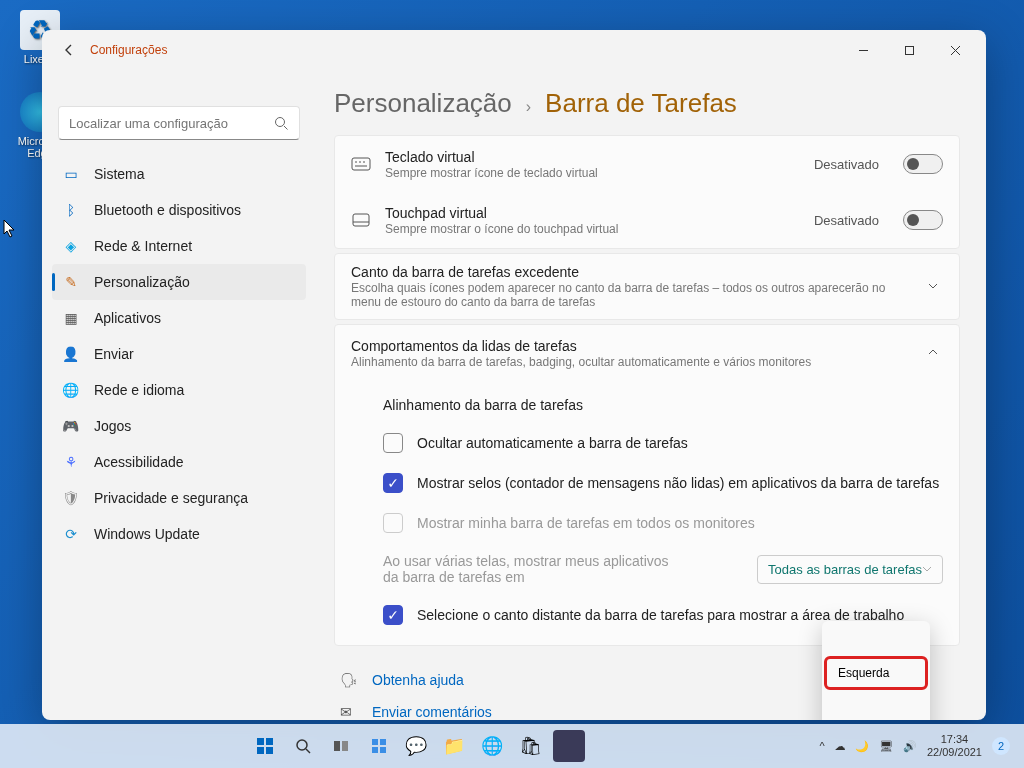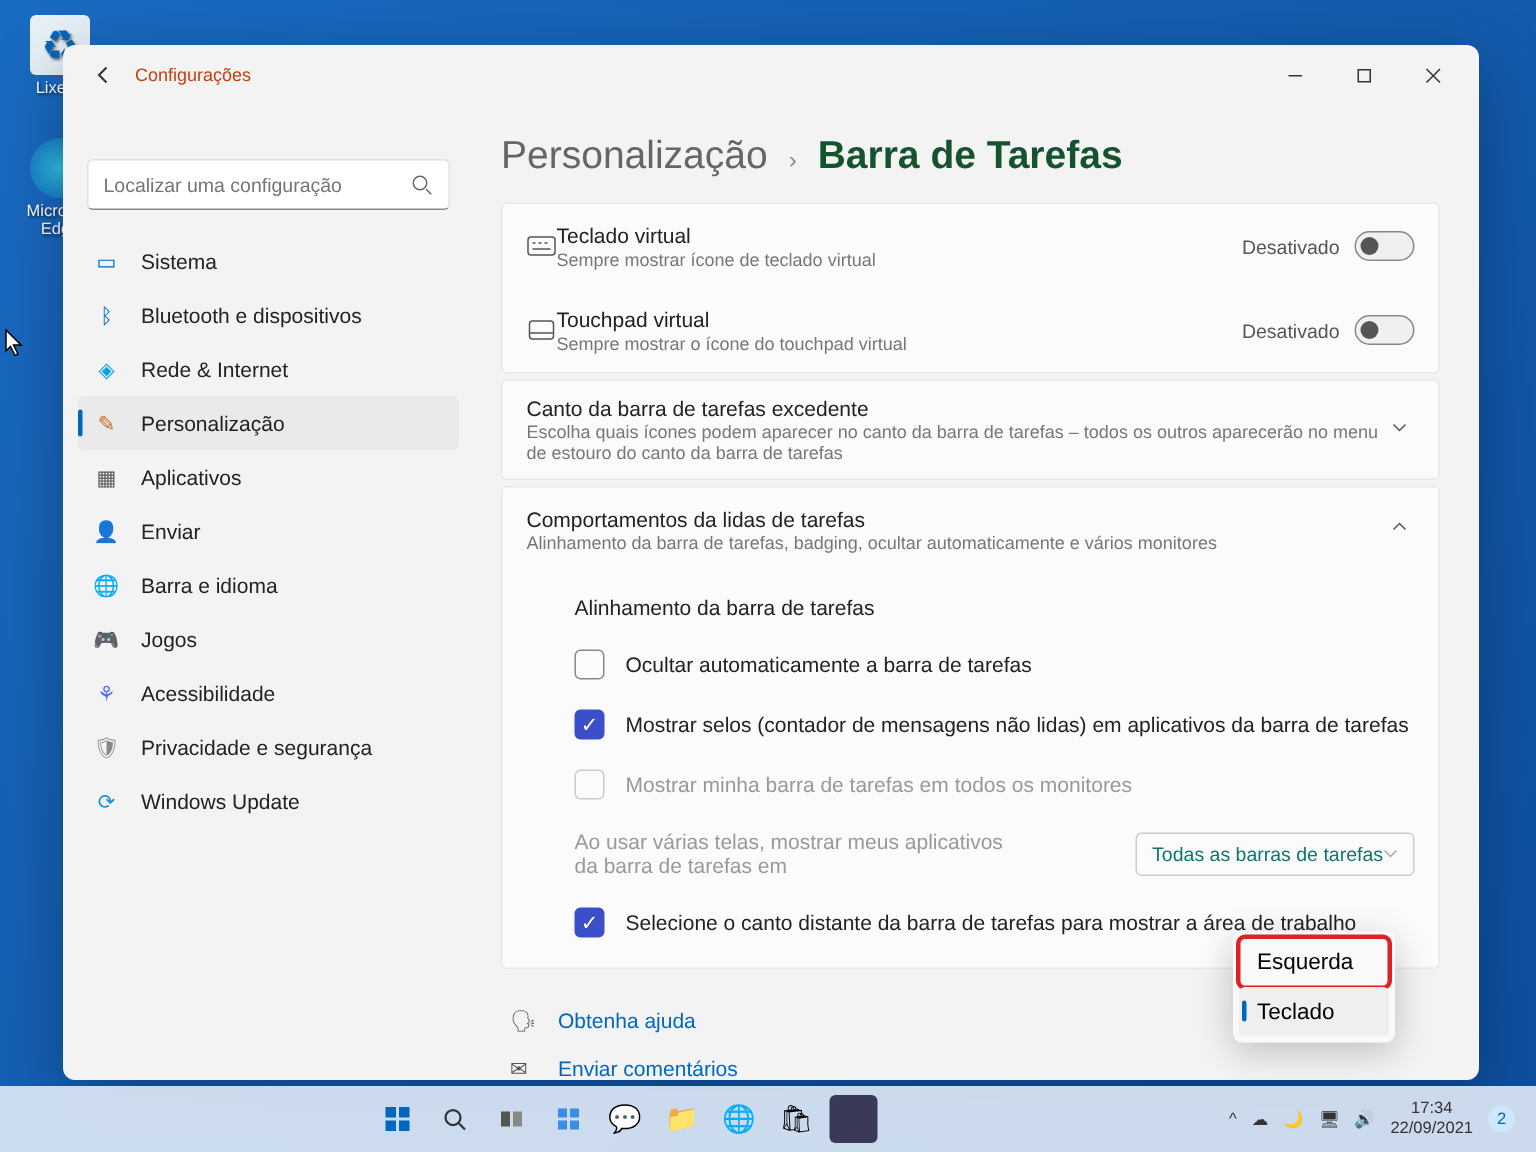--- a/index.html
+++ b/index.html
@@ -26,43 +26,43 @@
 .search input { flex:1; border:0; outline:0; font-size:13px; background:transparent; color:#333; }
 .nav-item { height:36px; display:flex; align-items:center; padding:0 10px; border-radius:4px; gap:14px; font-size:14px; color:#222; cursor:pointer; }
 .nav-item .nicon { width:18px; height:18px; display:flex; align-items:center; justify-content:center; font-size:14px; }
 .nav-item.active { background:#eaeaea; position:relative; }
 .nav-item.active::before { content:""; position:absolute; left:0; top:9px; height:18px; width:3px; background:#0067c0; border-radius:2px; }
 
 .main { flex:1; padding:18px 26px 10px 18px; overflow-y:auto; }
 .breadcrumb { display:flex; align-items:baseline; gap:14px; margin-bottom:16px; }
 .breadcrumb .seg { font-size:26px; color:#666; font-weight:400; }
 .breadcrumb .chev { color:#888; font-size:16px; }
-.breadcrumb .seg.last { color:#14532d; font-weight:700; }
+.breadcrumb .seg.last { color:#a16207; font-weight:400; }
 
 .card { background:#fbfbfb; border:1px solid #e8e8e8; border-radius:4px; margin-bottom:4px; }
-.row { display:flex; align-items:center; padding:10px 16px; min-height:56px; }
+.row { display:flex; align-items:center; padding:10px 16px; gap:14px; min-height:56px; }
 .row .ricon { width:20px; height:20px; color:#555; display:flex; align-items:center; justify-content:center; }
 .row .txt { flex:1; }
 .row .ttl { font-size:14px; color:#222; }
 .row .sub { font-size:12px; color:#777; margin-top:1px; }
 .status { font-size:13px; color:#555; margin-right:10px; }
 .toggle { width:40px; height:20px; border-radius:10px; border:1px solid #888; background:#f0f0f0; position:relative; }
 .toggle::after { content:""; position:absolute; width:12px; height:12px; border-radius:50%; background:#555; left:3px; top:3px; }
 .exp { width:16px; color:#555; }
 
 .inner { padding:6px 0 10px 0; }
 .opt { display:flex; align-items:center; padding:10px 16px 10px 48px; gap:14px; font-size:14px; color:#222; }
 .opt.disabled { color:#999; }
 .chk { width:20px; height:20px; border:1px solid #888; border-radius:4px; display:flex; align-items:center; justify-content:center; color:#fff; flex-shrink:0; }
 .chk.on { background:#3b4fc9; border-color:#3b4fc9; }
 .chk.off.disabled { border-color:#ccc; }
 .dropdown-stub { border:1px solid #ccc; border-radius:4px; padding:6px 10px; font-size:13px; color:#0f766e; min-width:180px; display:flex; align-items:center; justify-content:space-between; }
 
 .dropdown { position:absolute; right:29px; top:296px; width:108px; background:#f9f9f9; border-radius:6px; box-shadow:0 6px 24px rgba(0,0,0,.22); padding:4px; z-index:50; }
-.dropdown .dopt { padding:8px 12px; font-size:15px; border-radius:4px; position:relative; }
+.dropdown .dopt { padding:8px 12px; font-size:12px; border-radius:4px; position:relative;margin-top:33px; }
 .dropdown .dopt.sel { background:#efefef; }
 .dropdown .dopt.sel::before { content:""; position:absolute; left:2px; top:9px; height:14px; width:3px; background:#0067c0; border-radius:2px; }
 .dropdown .dopt.hl { outline:3px solid #d22; outline-offset:-1px; }
 
 .links { padding:14px 6px; }
 .lnk { display:flex; align-items:center; gap:14px; padding:8px 0; font-size:14px; color:#0067c0; }
 .lnk .licon { color:#555; width:18px; }
 
 .taskbar { position:absolute; bottom:0; left:0; right:0; height:44px; background:rgba(230,238,248,.88); backdrop-filter:blur(8px); display:flex; align-items:center; padding:0 14px; }
 .tb-center { flex:1; display:flex; justify-content:center; gap:6px; }
@@ -143,21 +143,21 @@
           <div class="nav-item">
             <span class="nicon" style="color:#555">▦</span>
             <span>Aplicativos</span>
           </div>
           <div class="nav-item">
             <span class="nicon" style="color:#2aa86b">👤</span>
             <span>Enviar</span>
           </div>
           <div class="nav-item">
             <span class="nicon" style="color:#1c8fcf">🌐</span>
-            <span>Barra e idioma</span>
+            <span>Rede e idioma</span>
           </div>
           <div class="nav-item">
             <span class="nicon" style="color:#666">🎮</span>
             <span>Jogos</span>
           </div>
           <div class="nav-item">
             <span class="nicon" style="color:#4b6fff">⚘</span>
             <span>Acessibilidade</span>
           </div>
           <div class="nav-item">

